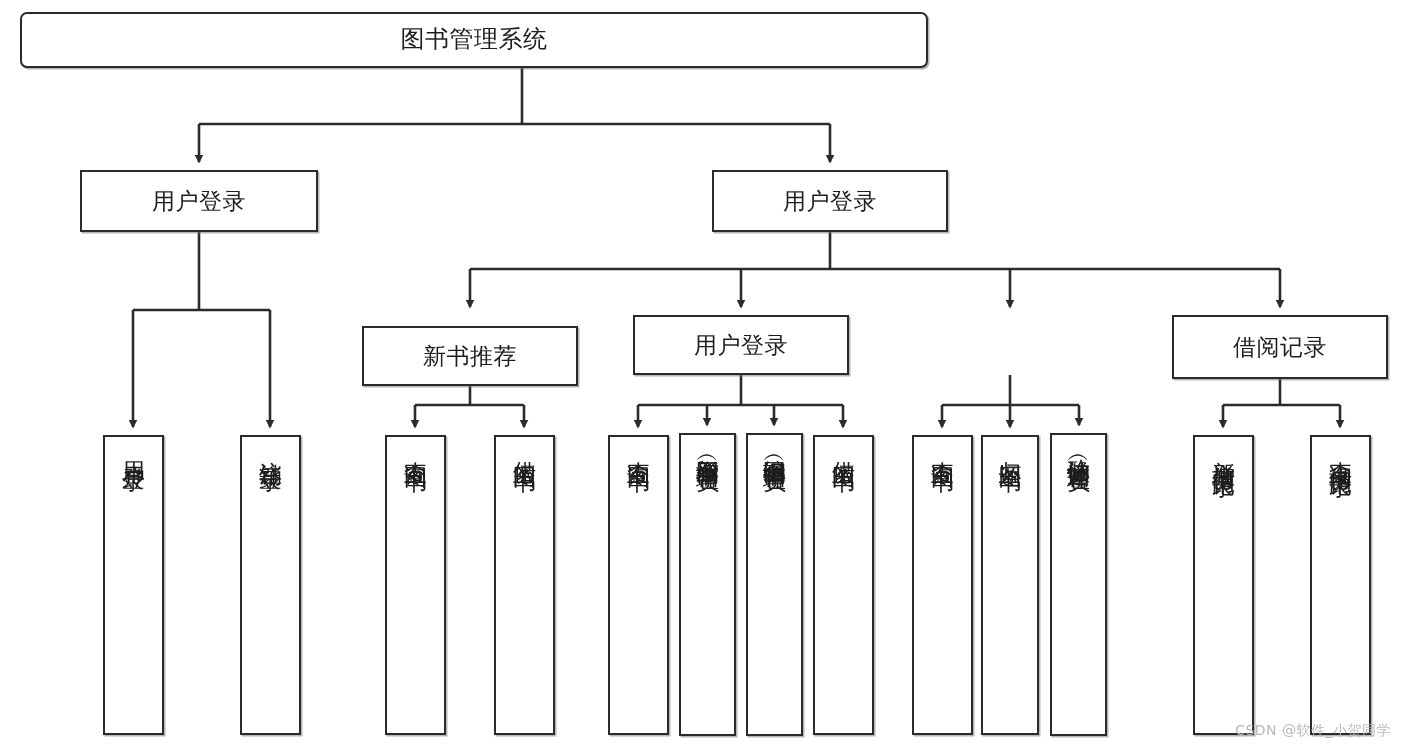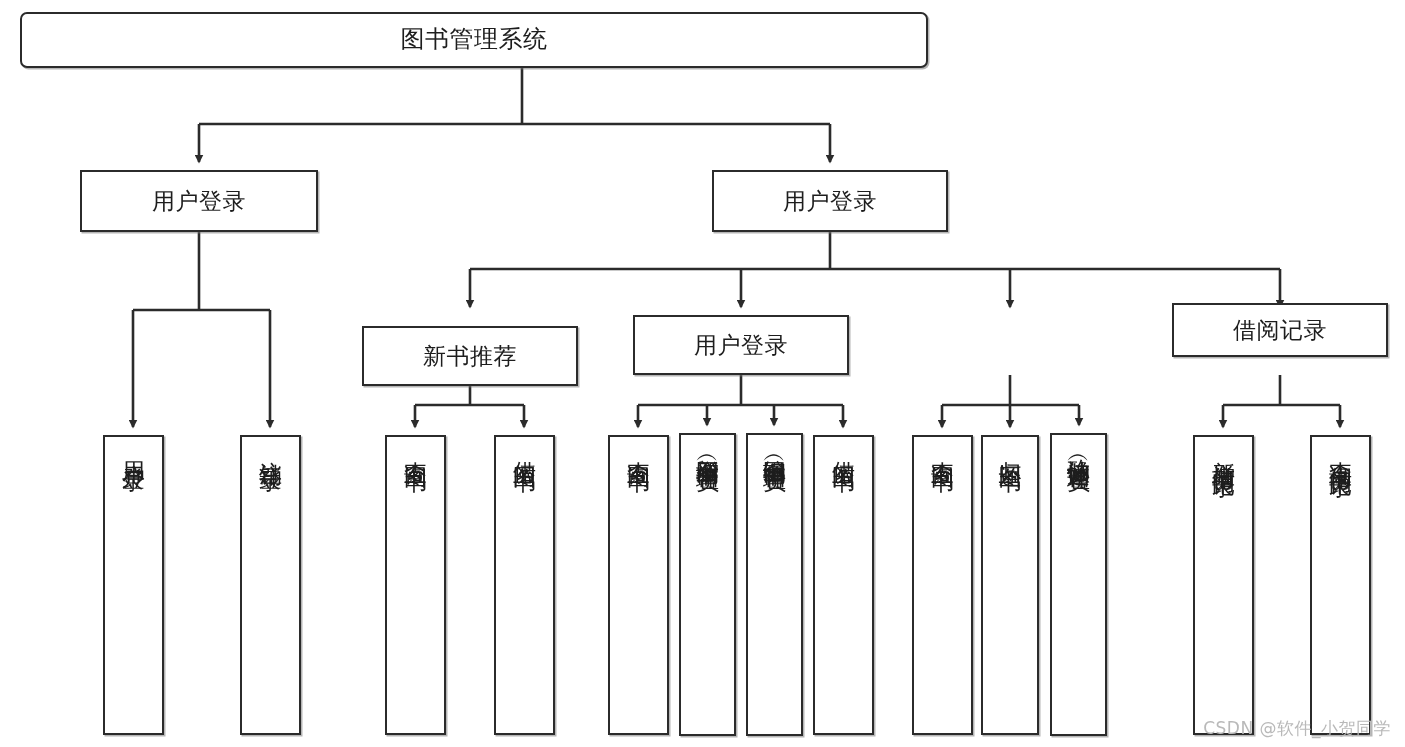--- a/index.html
+++ b/index.html
@@ -66,21 +66,21 @@
     margin: 0 auto;
   }
   .node.vertical.tall .label {
     font-size: 23px;
     letter-spacing: 1.5px;
   }
   #watermark {
     position: absolute;
     right: 14px;
     bottom: 7px;
-    font-size: 17px;
+    font-size: 14px;
     color: #b9b9b9;
     z-index: 5;
     white-space: nowrap;
     letter-spacing: 0.5px;
   }
 </style>
 </head>
 <body>
 
 <div id="diagram-root">
@@ -152,21 +152,21 @@
 
   <div class="node horizontal" style="left:362px; top:315px; width:216px; height:60px;margin-top:11px;">
     <span class="label">新书推荐</span>
   </div>
 
   <div class="node horizontal" style="left:633px; top:315px; width:216px; height:60px;">
     <span class="label">用户登录</span>
   </div>
 
 
-  <div class="node horizontal" style="left:1172px; top:303px; width:216px; height:54px;">
+  <div class="node horizontal" style="left:1172px; top:315px; width:216px; height:64px;">
     <span class="label">借阅记录</span>
   </div>
 
   <div class="node vertical" style="left:103px; top:435px; width:61px; height:300px;">
     <span class="label">用户登录</span>
   </div>
 
   <div class="node vertical" style="left:240px; top:435px; width:61px; height:300px;">
     <span class="label">注销登录</span>
   </div>

